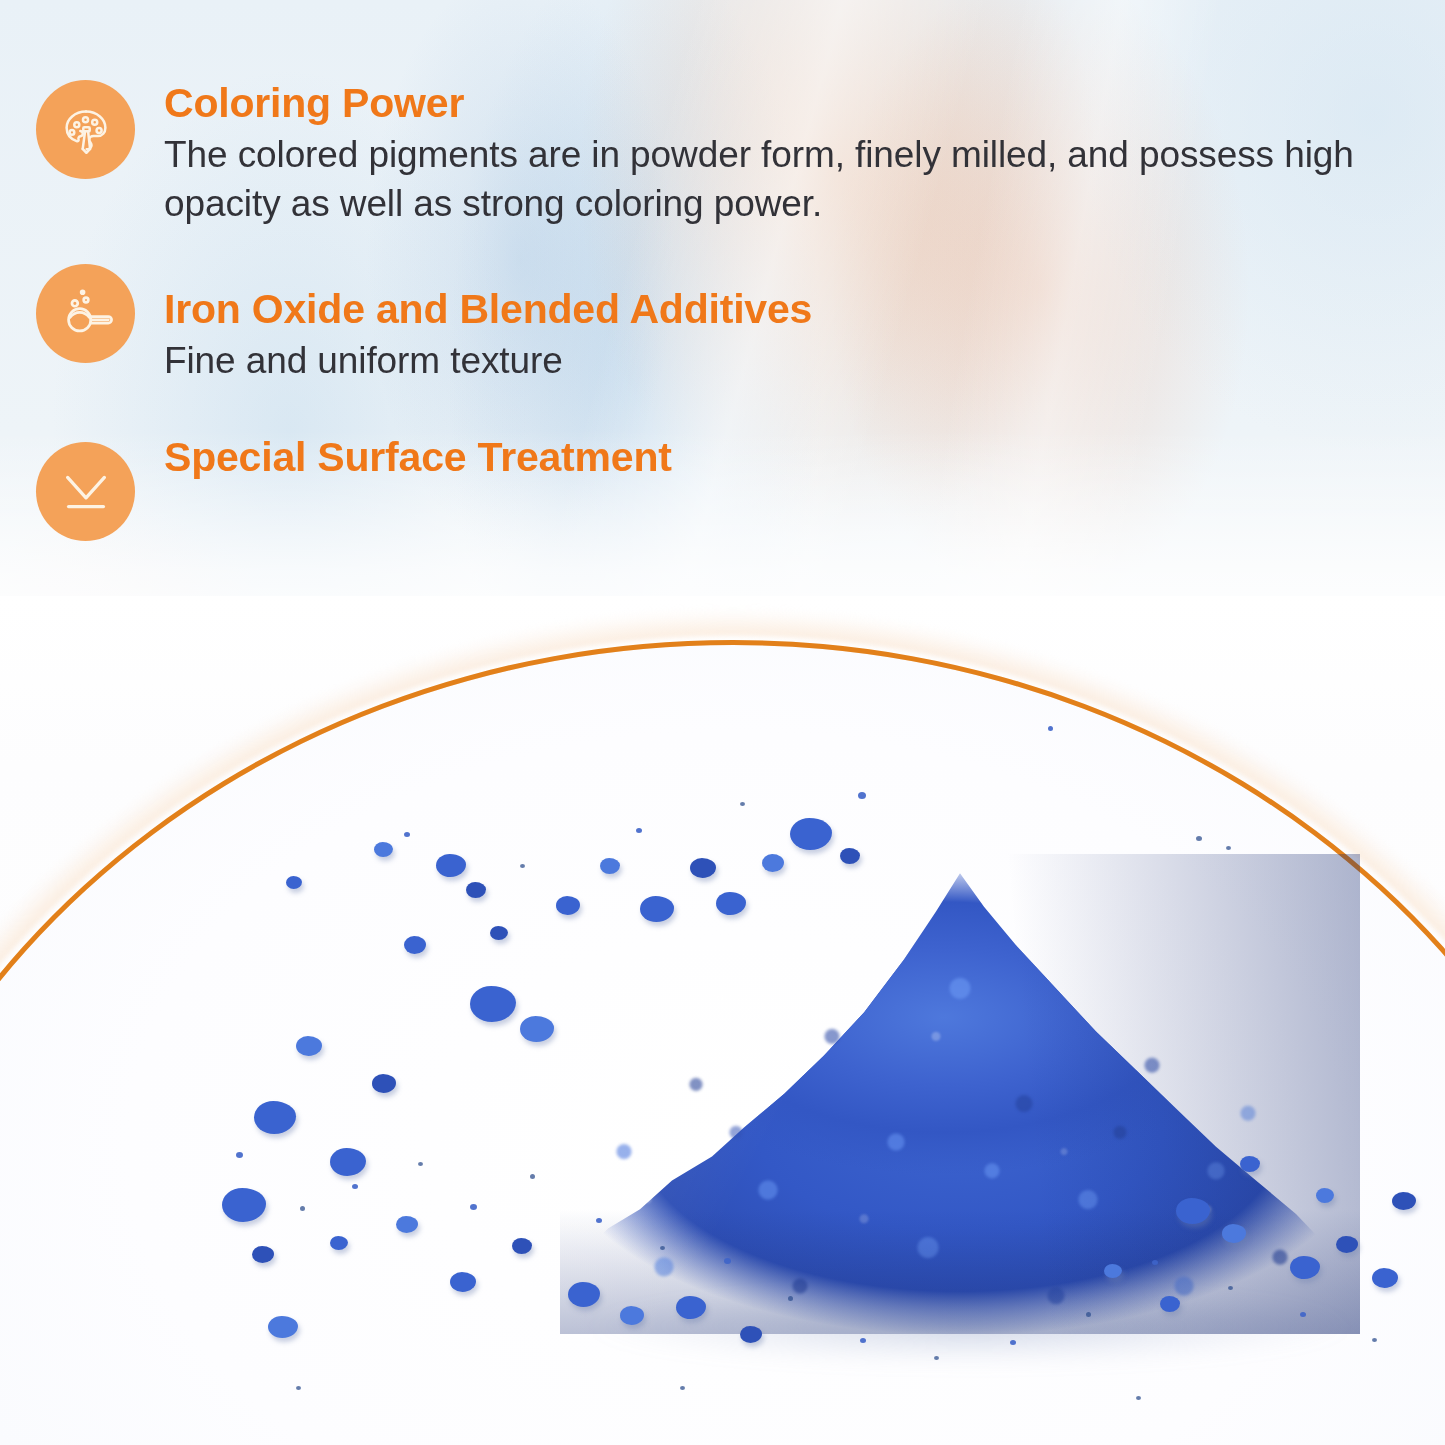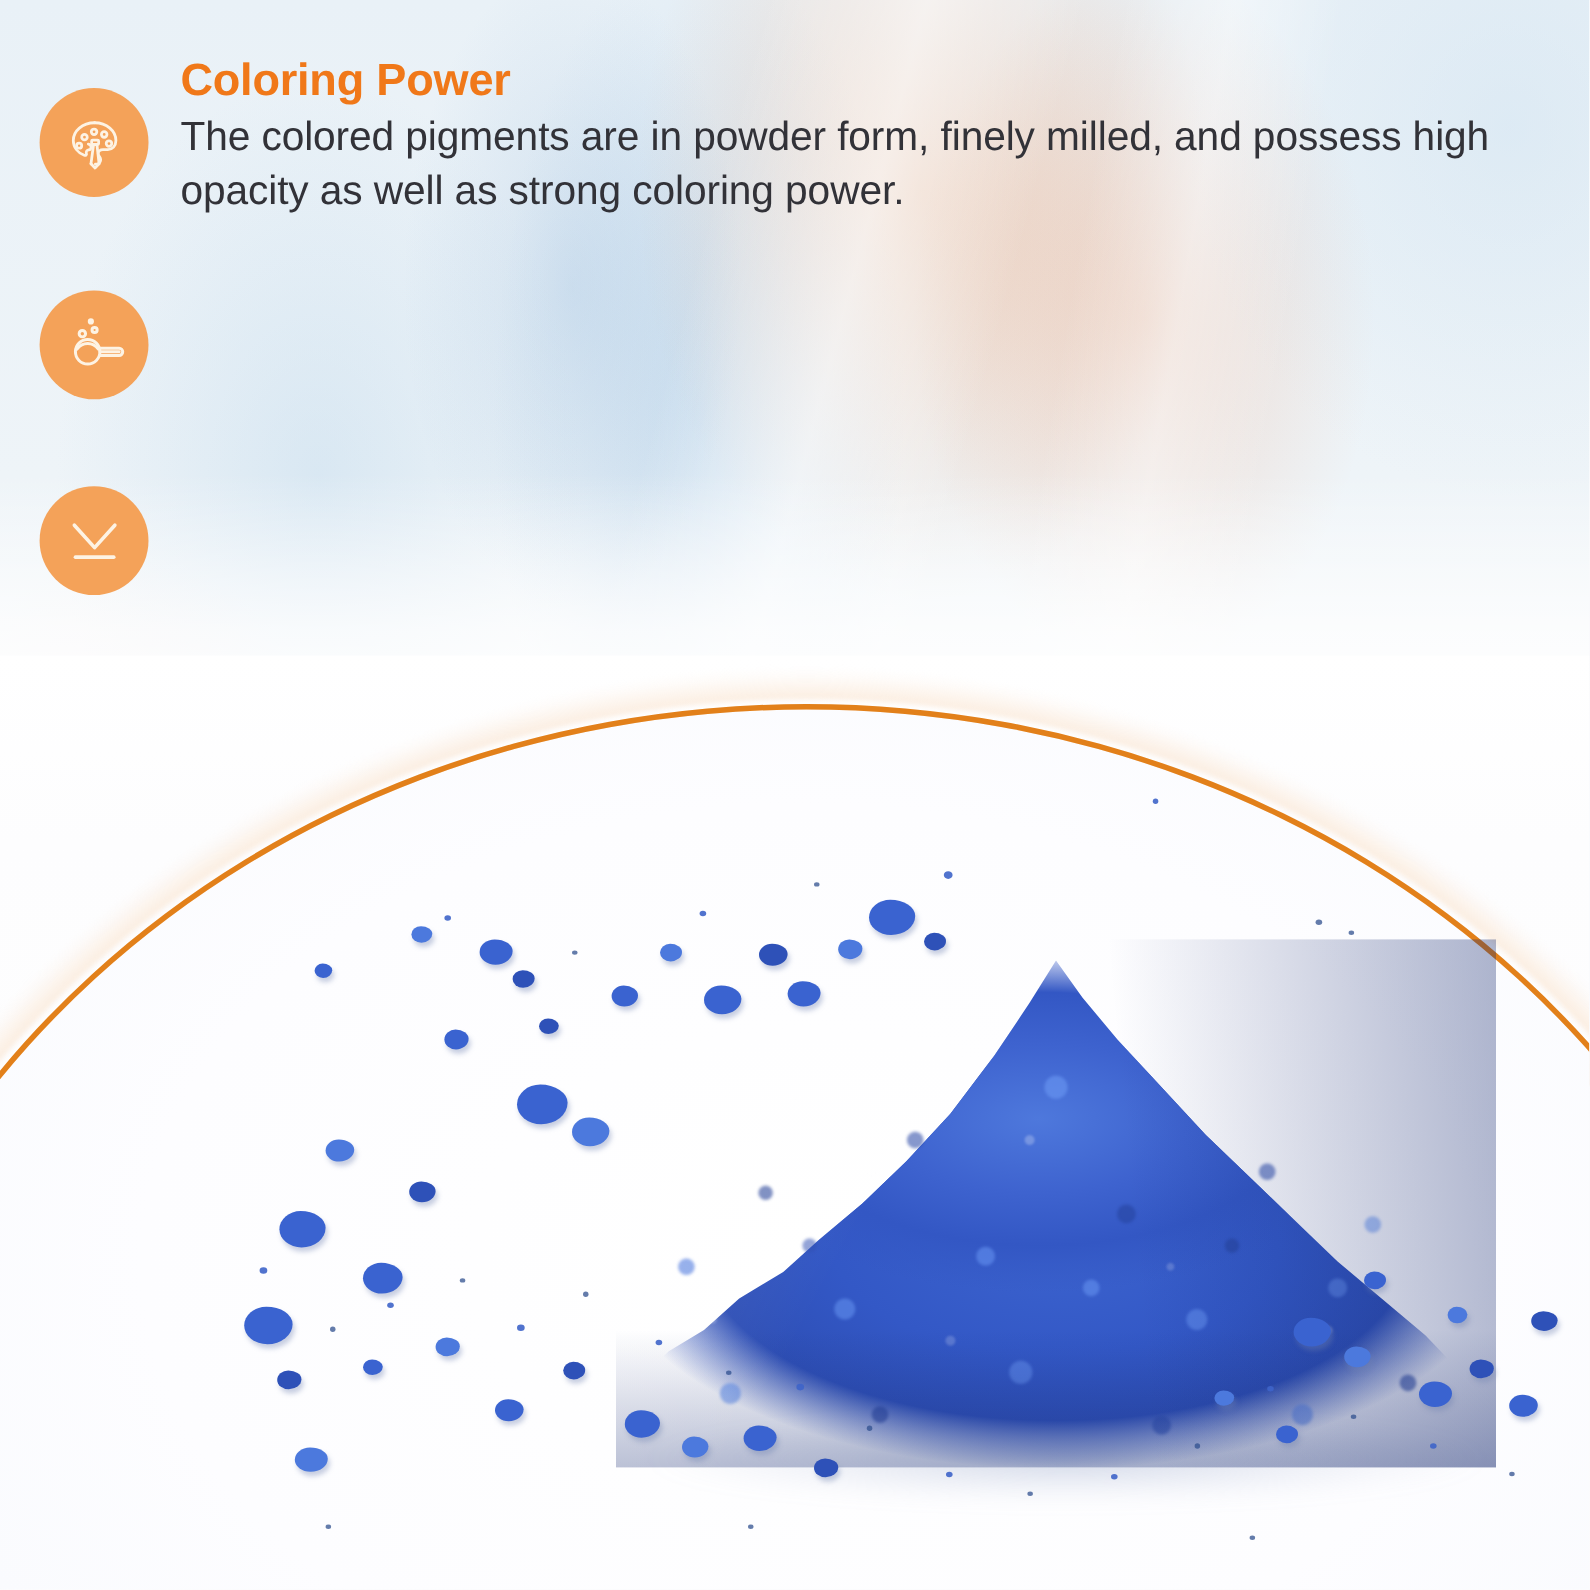--- a/index.html
+++ b/index.html
@@ -95,20 +95,21 @@
     justify-content: center;
     margin-top: 30px;
   }
   .feature.f1 .badge { margin-top: 8px; }
   .feature.f2 .badge { margin-top: 38px; }
   .badge svg { display: block; }
 
   .ftext {
     margin-left: 29px;
     max-width: 1240px;
+    margin-top: 31px;
   }
   .fhead {
     color: #F07819;
     font-size: 41px;
     font-weight: bold;
     line-height: 1.08;
     letter-spacing: -0.2px;
     margin: 0 0 5px 0;
     white-space: nowrap;
   }
@@ -335,32 +336,37 @@
             <circle cx="25.5" cy="38" r="11.5"></circle>
             <path d="M37 38 H55"></path>
             <path d="M37 34.6 H55 a3.4 3.4 0 0 1 0 6.8 H37"></path>
             <path d="M15.5 35.5c2.6-3.4 6.2-5.2 10-5.2s7.4 1.8 10 5.2"></path>
             <circle cx="20.5" cy="21" r="3"></circle>
             <circle cx="32" cy="17.5" r="2.4"></circle>
             <circle cx="28.5" cy="9.5" r="1.5"></circle>
           </svg>
         </span>
       </div>
+      <div class="ftext">
+        <h3 class="fhead">Iron Oxide and Blended Additives</h3>
+        <p class="fbody">Fine and uniform texture</p>
+      </div>
     </div>
 
     <div class="feature f2">
       <div class="badge">
         <span>
           <svg width="62" height="62" viewBox="0 0 64 64" fill="none" stroke="#FDF3E4" stroke-width="3.4" stroke-linecap="round" stroke-linejoin="round">
             <path d="M13 17 L32 38 L51 17"></path>
             <path d="M14 47 H50"></path>
           </svg>
         </span>
       </div>
       <div class="ftext">
+        <h3 class="fhead">Special Surface Treatment</h3>
       </div>
     </div>
 
   </div>
 
   <div class="photo">
 
     <div class="rim-soft"></div>
     <div class="rim-outer"></div>
 

